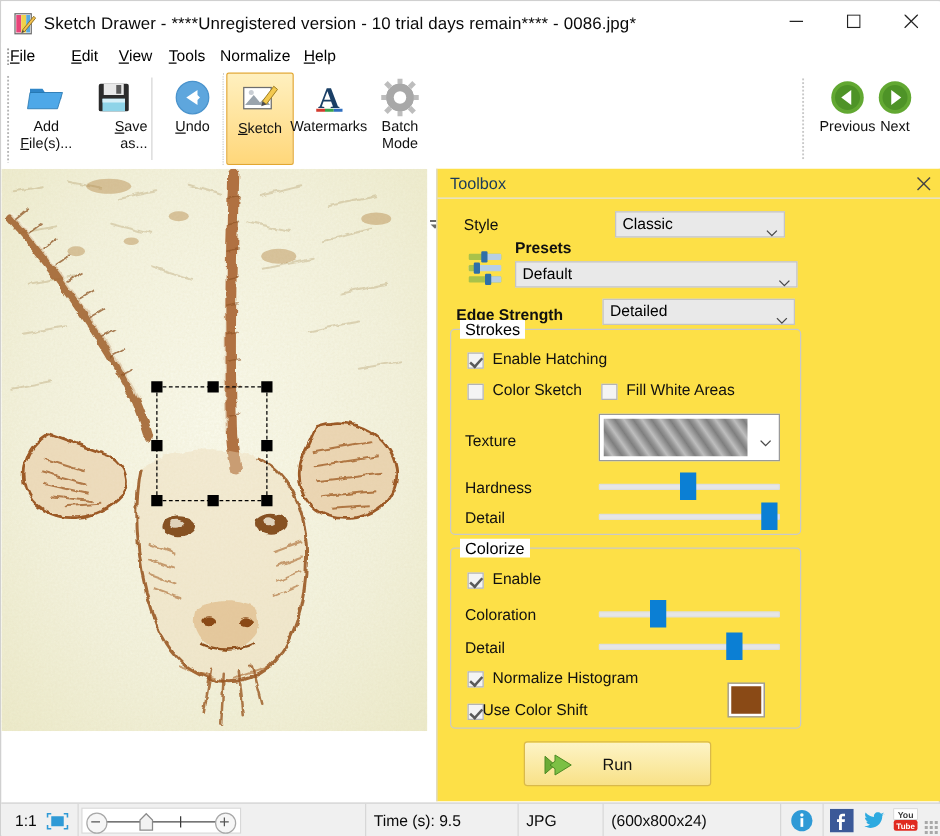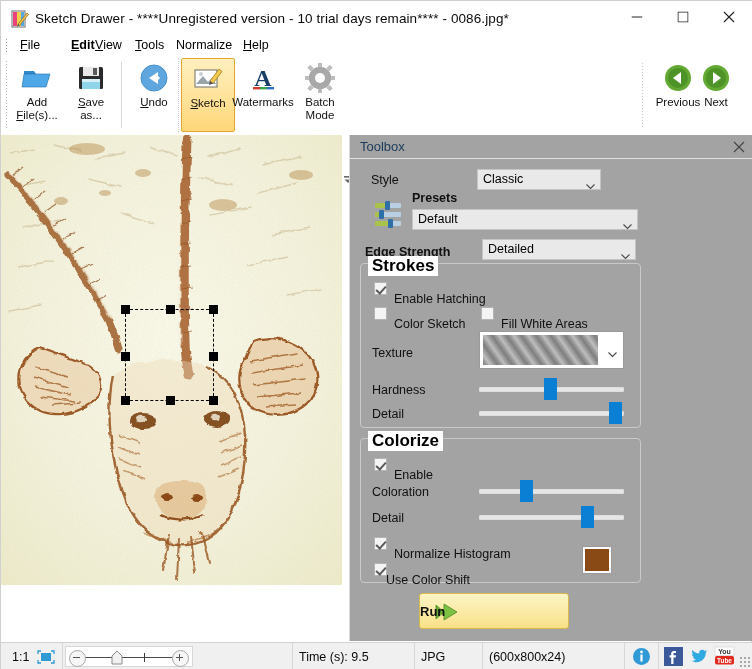--- a/index.html
+++ b/index.html
@@ -40,45 +40,45 @@
 
   
   .preview-wrap{position:absolute;left:0;top:134px;width:341px;height:450px;background:#ffffff;overflow:hidden;}
   .preview-img{position:absolute;left:0;top:0;width:341px;height:450px;}
   
   .marquee{position:absolute;left:124px;top:174px;width:89px;height:92px;
     border:1px dashed #000;box-sizing:border-box;}
   .handle{position:absolute;width:9px;height:9px;background:#000;}
 
   
-  .toolbox{position:absolute;left:348px;top:134px;width:403px;height:506px;background:#a3a3a3;
+  .toolbox{position:absolute;left:348px;top:134px;width:403px;height:506px;background:#fde047;
     border-left:1px solid #d9d9d9;box-sizing:border-box;}
   .tbx-head{position:absolute;left:0;top:0;width:403px;height:24px;border-bottom:1px solid #e2e2e2;box-sizing:border-box;}
   .tbx-title{position:absolute;left:10px;top:4px;font-size:13px;color:#1a3a5a;}
   .tbx-close{position:absolute;right:5px;top:3px;width:18px;height:18px;}
 
   .row-label{position:absolute;font-size:12.5px;color:#101010;white-space:nowrap;}
   .row-label.bold{font-weight:bold;}
 
   select.combo,div.combo{position:absolute;height:21px;background:#e9e9e9;border:1px solid #c4c4c4;
     box-sizing:border-box;font-family:"Liberation Sans",sans-serif;font-size:12.5px;color:#000;
     padding:0 18px 0 5px;line-height:19px;-webkit-appearance:none;appearance:none;cursor:default;}
   .combo .arrow{position:absolute;right:5px;top:7px;}
 
   .presets-icon{position:absolute;left:371px;top:198px;width:32px;height:32px;}
 
   
   .group{position:absolute;border:1px solid #c9c9c9;border-radius:4px;box-sizing:border-box;background:transparent;}
-  .group-title{position:absolute;background:#fff;padding:0 4px;font-size:17px;font-weight:bold;color:#000;}
+  .group-title{position:absolute;background:#fff;padding:0 4px;font-size:13px;font-weight:normal;color:#000;}
 
   
   .cb{position:absolute;width:13px;height:13px;border:1px solid #b4b4b4;background:#f4f4f4;box-sizing:border-box;}
   .cb.checked:after{content:"";position:absolute;left:3px;top:1px;width:4px;height:8px;
     border:solid #5a5a5a;border-width:0 2px 2px 0;transform:rotate(42deg);}
-  .cb-label{position:absolute;font-size:12.5px;color:#101010;white-space:nowrap;margin-top:12px;}
+  .cb-label{position:absolute;font-size:12.5px;color:#101010;white-space:nowrap;}
 
   
   .texture-box{position:absolute;left:477px;top:330px;width:145px;height:38px;background:#fff;
     border:1px solid #9a9a9a;box-sizing:border-box;}
   .texture-swatch{position:absolute;left:3px;top:3px;width:115px;height:30px;
     background:
       repeating-linear-gradient(55deg,#7d7d7d 0px,#9c9c9c 3px,#c9c9c9 6px,#a4a4a4 9px,#818181 12px);
     filter:contrast(0.85);}
   .texture-arrow{position:absolute;right:6px;top:15px;}
 
@@ -87,21 +87,21 @@
   .slider-thumb{position:absolute;width:13px;height:22px;background:#0b7fd4;}
 
   
   .color-swatch{position:absolute;left:581px;top:546px;width:28px;height:26px;
     border:2px solid #ffffff;outline:1px solid #9a9a9a;box-sizing:border-box;}
 
   
   .run-btn{position:absolute;left:417px;top:592px;width:150px;height:36px;
     background:linear-gradient(#fdf4c6,#f8e187);border:1px solid #d9b94a;border-radius:3px;
     box-sizing:border-box;cursor:default;}
-  .run-label{position:absolute;left:0;right:0;top:10px;text-align:left;font-size:13px;color:#101010;font-weight:bold;}
+  .run-label{position:absolute;left:0;right:0;top:10px;text-align:center;font-size:13px;color:#101010;}
   .run-icon{position:absolute;left:15px;top:8px;width:32px;height:20px;}
 
   
   .statusbar{position:absolute;left:0;top:641px;width:752px;height:28px;background:#f0f0f0;border-top:1px solid #d2d2d2;box-sizing:border-box;}
   .sb-cell{position:absolute;top:0;height:27px;border-right:1px solid #d7d7d7;box-sizing:border-box;}
   .sb-text{position:absolute;font-size:12.5px;color:#0a0a0a;white-space:nowrap;text-align:center;}
   .zoom-box{position:absolute;left:64px;top:3px;width:128px;height:21px;background:#fff;border:1px solid #d8d8d8;box-sizing:border-box;}
   .zoom-line{position:absolute;left:18px;top:10px;width:92px;height:1px;background:#4a4a4a;}
   .zoom-circ{position:absolute;top:3px;width:15px;height:15px;border:1px solid #a8a8a8;border-radius:50%;background:#f6f6f6;}
   .zoom-circ:before{content:"";position:absolute;left:3px;top:6px;width:7px;height:1px;background:#555;}
@@ -141,22 +141,22 @@
     <div class="winbtn" id="btn-close" style="left:705px;">
       <svg width="11" height="11" viewBox="0 0 11 11">
           <line x1="0" y1="0" x2="11" y2="11" stroke="#222" stroke-width="1.1"></line>
           <line x1="11" y1="0" x2="0" y2="11" stroke="#222" stroke-width="1.1"></line>
         </svg>
     </div>
   </div>
 
   <div class="menubar">
     <div class="menu-grip"></div>
-    <div class="menu-item" style="left:14px;"><u>F</u><span></span>ile</div>
-    <div class="menu-item" style="left:65px;font-weight:bold;"><u>E</u>dit</div>
+    <div class="menu-item" style="left:2px;"><u>F</u><span></span>ile</div>
+    <div class="menu-item" style="left:51px;"><u>E</u>dit</div>
     <div class="menu-item" style="left:89px;"><u>V</u>iew</div>
     <div class="menu-item" style="left:129px;"><u>T</u>ools</div>
     <div class="menu-item" style="left:170px;">Normalize</div>
     <div class="menu-item" style="left:237px;"><u>H</u>elp</div>
   </div>
 
   <div class="ribbon">
     <div class="ribbon-grip"></div>
 
     <div class="tb" style="left:9px;">
@@ -172,21 +172,21 @@
               <line x1="23" y1="8" x2="26" y2="5"></line>
           </g>
         </svg>
       </span>
       <span class="lbl">
         <span>Add</span><br>
         <span style="text-decoration:underline">F</span><span>ile(s)...</span>
       </span>
     </div>
 
-    <div class="tb" style="left:63px;">
+    <div class="tb" style="left:63px;text-align:right;">
       <span class="ico">
         <svg width="32" height="32" viewBox="0 0 32 32">
           <rect x="4" y="5" width="24" height="22" rx="1.5" fill="#2b2b2b"></rect>
           <rect x="8" y="5" width="16" height="9" fill="#e9e9e9"></rect>
           <rect x="18" y="6" width="4" height="7" fill="#5a5a5a"></rect>
           <rect x="7" y="17" width="18" height="10" fill="#8fd4e8"></rect>
           <rect x="7" y="17" width="18" height="3" fill="#d7f0f8"></rect>
         </svg>
       </span>
       <span class="lbl">
@@ -465,21 +465,21 @@
       <span class="tbx-title">Toolbox</span>
       <span class="tbx-close">
         <svg width="18" height="18" viewBox="0 0 18 18">
           <line x1="4" y1="4" x2="14" y2="14" stroke="#444" stroke-width="1.1"></line>
           <line x1="14" y1="4" x2="4" y2="14" stroke="#444" stroke-width="1.1"></line>
         </svg>
       </span>
     </div>
 
     <span class="row-label" style="left:21px;top:38px;">Style</span>
-    <div class="combo" style="left:127px;top:34px;width:124px;">
+    <div class="combo" style="left:142px;top:34px;width:136px;">
       <span>Classic</span>
       <span class="arrow">
         <svg width="9" height="6" viewBox="0 0 9 6">
             <path d="M0.5 0.5 L4.5 4.5 L8.5 0.5" fill="none" stroke="#4a4a4a" stroke-width="1.1"></path>
           </svg>
       </span>
     </div>
 
     <span class="presets-icon" style="left:23px;top:64px;">
       <svg width="32" height="32" viewBox="0 0 32 32">

